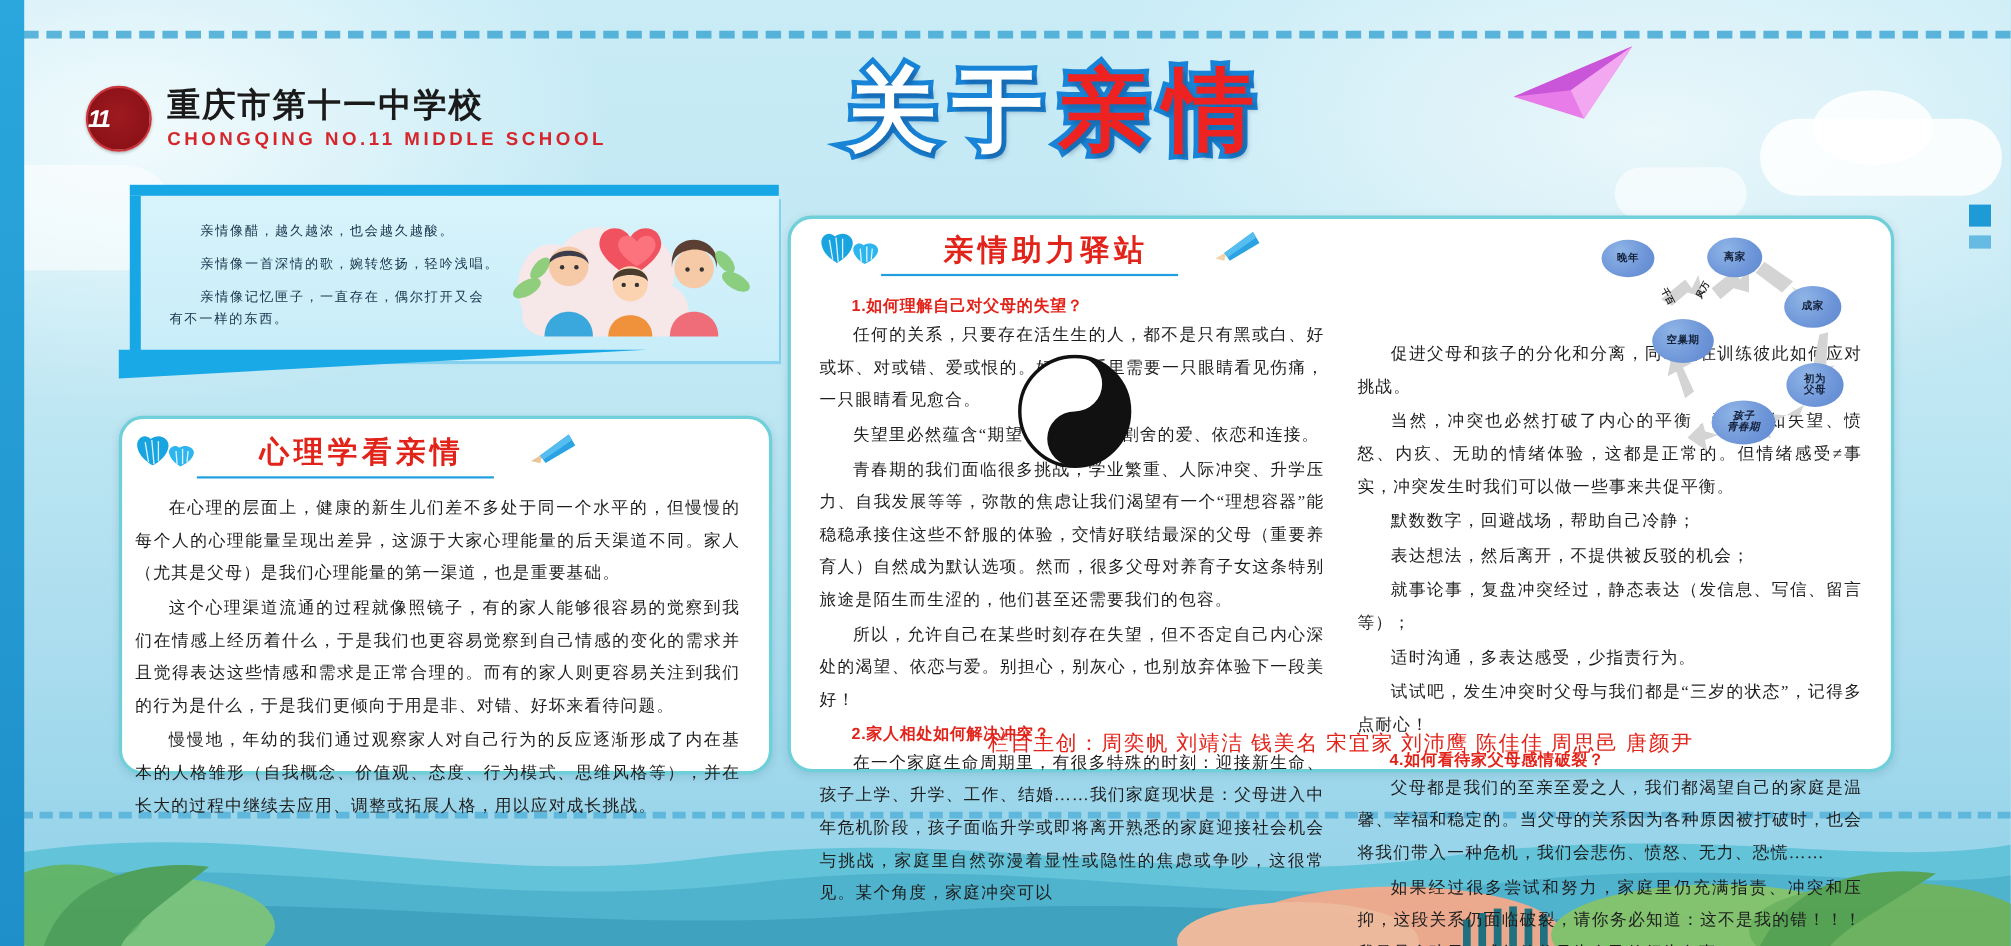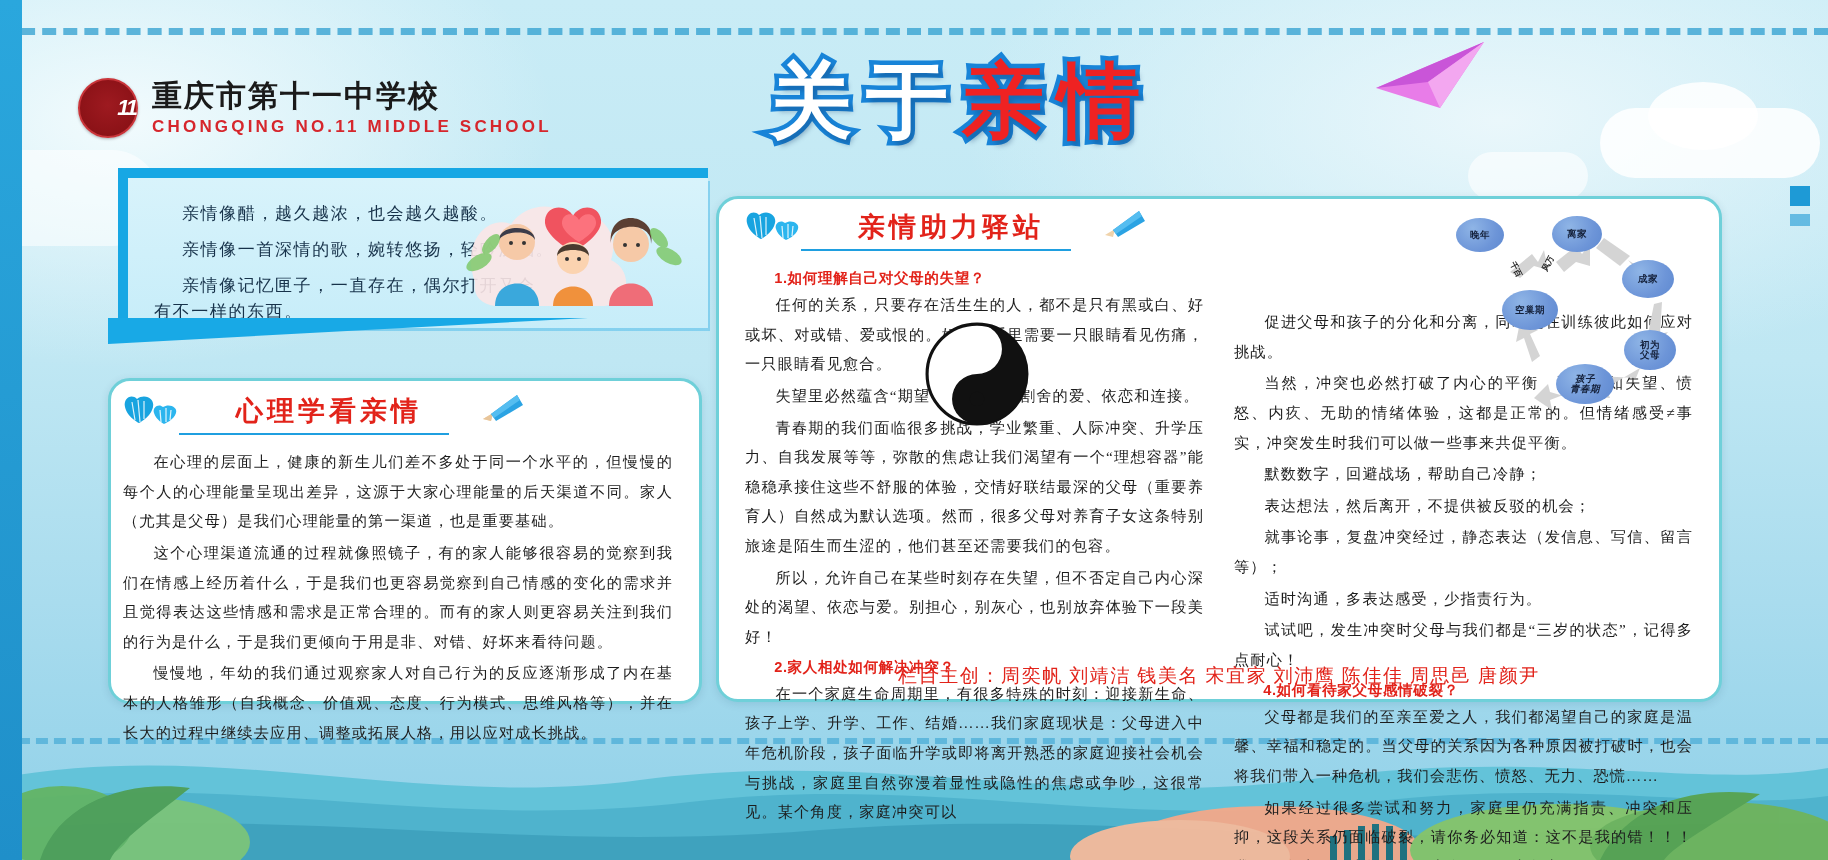--- a/index.html
+++ b/index.html
@@ -22,21 +22,21 @@
   .dashed-bottom{position:absolute;left:0;right:0;bottom:116px;height:0;
     border-top:6px dashed #2f9fd0;opacity:.55;}
   .left-edge{position:absolute;left:0;top:0;width:22px;height:860px;
     background:linear-gradient(180deg,#2aa7dd,#1f8fc9);}
   .corner-square{position:absolute;width:20px;height:20px;background:#1e9ad6;}
 
   
   .logo-block{position:absolute;left:78px;top:78px;display:flex;align-items:center;gap:14px;}
   .logo-badge{width:56px;height:56px;border-radius:50%;
     background:radial-gradient(circle at 50% 45%,#9e1a20 0%,#8c1217 70%,#6e0d11 100%);
-    border:2px solid #c9353a;display:flex;align-items:center;justify-content:flex-end;
+    border:2px solid #c9353a;display:flex;align-items:center;justify-content:flex-start;
     box-shadow:0 1px 3px rgba(0,0,0,.3);}
   .logo-badge span{color:#fff;font-weight:bold;font-size:22px;font-style:italic;letter-spacing:-2px;}
   .school-names{display:flex;flex-direction:column;line-height:1;}
   .school-cn{font-size:30px;font-weight:bold;color:#1a1a1a;letter-spacing:2px;
     font-family:"Liberation Serif","DejaVu Serif",serif;}
   .school-en{font-size:17px;font-weight:bold;color:#d6262c;letter-spacing:3.2px;margin-top:7px;}
 
   .main-title{position:absolute;left:770px;top:60px;display:flex;gap:14px;align-items:flex-end;}
   .mt-char{font-size:82px;font-weight:bold;line-height:1;
     font-family:"Liberation Sans","DejaVu Sans",sans-serif;
@@ -47,21 +47,21 @@
 
   .plane{position:absolute;left:1370px;top:36px;}
 
   
   .quote-panel{position:absolute;left:118px;top:178px;width:580px;height:150px;
     background:linear-gradient(180deg,#d8f3fb 0%, #c7edf9 100%);
     border-left:10px solid #17a7e4;
     box-shadow:2px 3px 0 rgba(23,167,228,.35);}
   .quote-panel .bar-top{position:absolute;left:-10px;right:0;top:-10px;height:10px;background:#17a7e4;}
   .quote-lines{padding:24px 26px 0 26px;}
-  .quote-lines p{margin:0 0 13px 0;font-size:17px;color:#17324a;letter-spacing:1.6px;
+  .quote-lines p{margin:0 0 13px 0;font-size:12px;color:#17324a;letter-spacing:1.6px;
     font-family:"Liberation Serif","DejaVu Serif",serif;}
   .quote-lines p.indent{text-indent:28px;}
   .quote-deco{position:absolute;left:108px;top:318px;width:0;height:0;
     border-left:480px solid #18a9e6;border-bottom:26px solid transparent;}
   .quote-family{position:absolute;left:455px;top:186px;width:240px;height:130px;overflow:hidden;}
 
   
   .card{position:absolute;background:#fff;border-radius:22px;
     border:3px solid #6fd0d9;box-shadow:0 2px 8px rgba(0,60,90,.12);}
   .card.left{left:108px;top:378px;width:588px;height:320px;}

